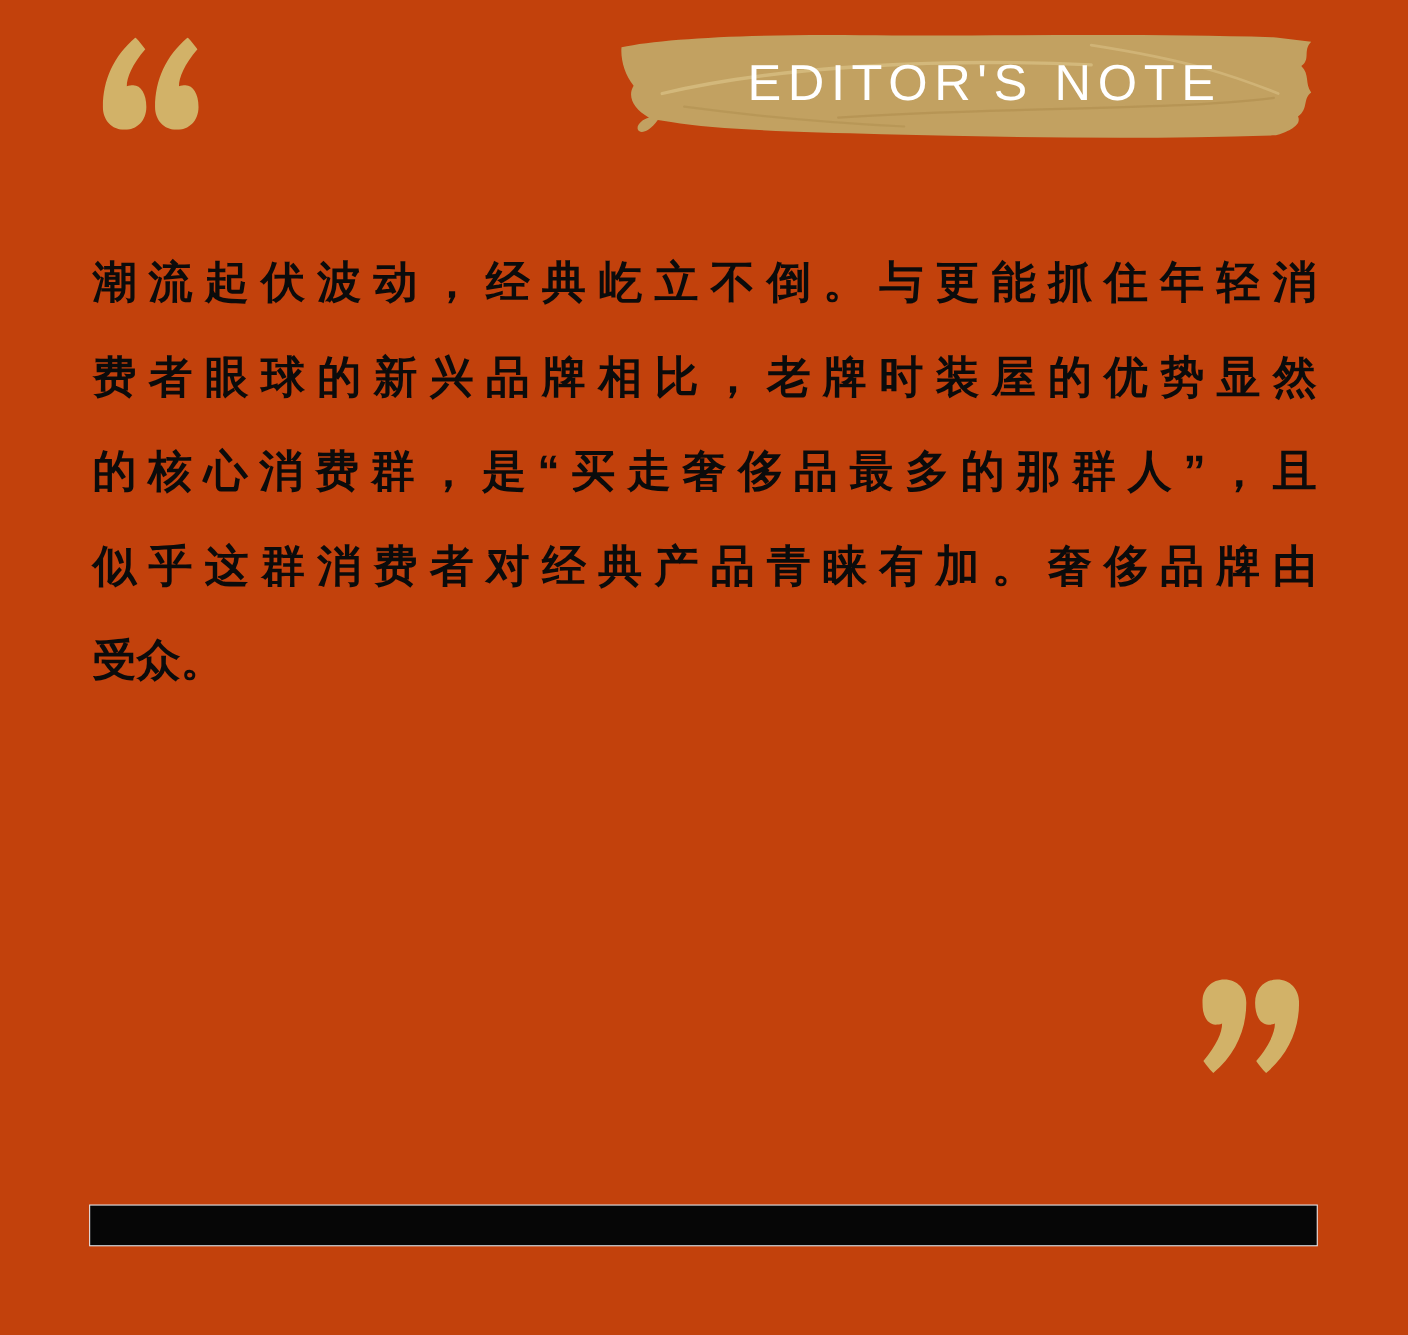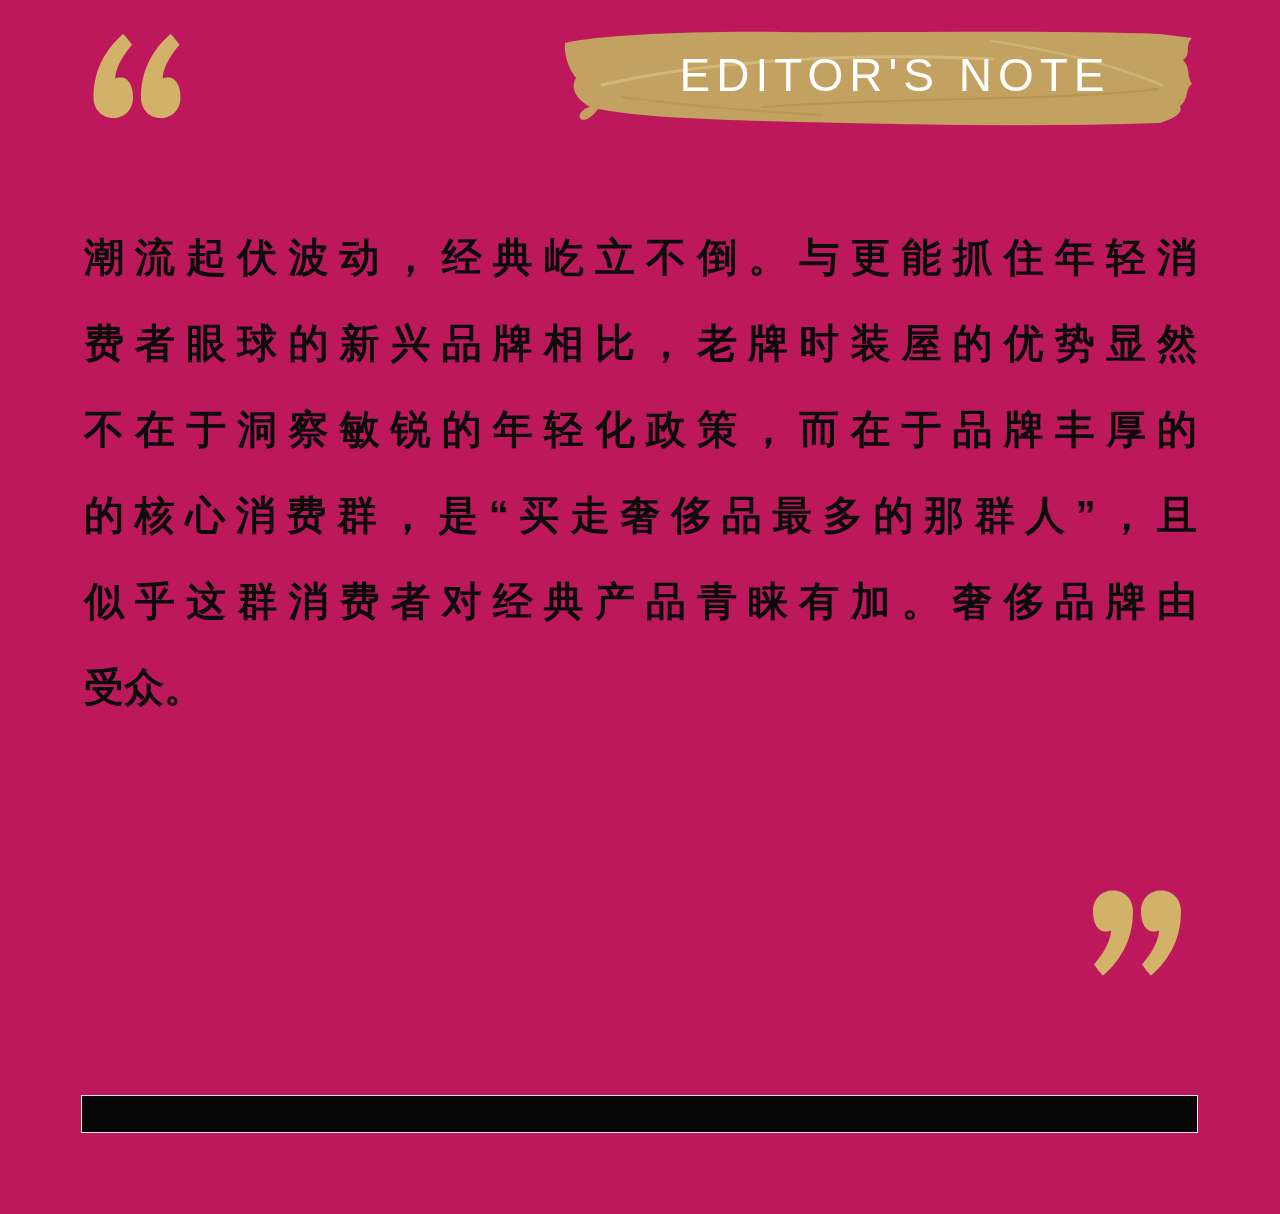--- a/index.html
+++ b/index.html
@@ -1,21 +1,21 @@
 <!DOCTYPE html>
 <html><head>
 <meta charset="utf-8">
 <style>
   * { margin: 0; padding: 0; box-sizing: border-box; }
   html, body { background: #ffffff; }
   .page {
     position: relative;
     width: 1280px;
     height: 1214px;
-    background: #be185d;
+    background: #c2410c;
     overflow: hidden;
     font-family: "Liberation Sans", "DejaVu Sans", sans-serif;
   }
 
   
   .quote-mark { position: absolute; }
   .quote-open  { left: 93px;  top: 34px;  width: 88px; height: 84px; }
   .quote-close { left: 1093px; top: 890px; width: 88px; height: 86px; }
   .quote-mark svg { width: 100%; height: 100%; display: block; }
 
@@ -116,21 +116,20 @@
         <path d="M200 80 C340 70 500 74 596 62" stroke="#ab8a49" stroke-width="2" opacity="0.5"></path>
         <path d="M60 70 C120 78 180 84 260 88" stroke="#ab8a49" stroke-width="2" opacity="0.4"></path>
       </g>
     </svg>
     <div class="banner-label">EDITOR'S NOTE</div>
   </div>
 
   <div class="note-body">
     <div class="note-line">潮流起伏波动，经典屹立不倒。与更能抓住年轻消</div>
     <div class="note-line">费者眼球的新兴品牌相比，老牌时装屋的优势显然</div>
-    <div class="note-line">不在于洞察敏锐的年轻化政策，而在于品牌丰厚的</div>
     <div class="note-line">的核心消费群，是“买走奢侈品最多的那群人”，且</div>
     <div class="note-line">似乎这群消费者对经典产品青睐有加。奢侈品牌由</div>
     <div class="note-line">受众。</div>
   </div>
 
   <div class="quote-mark quote-close">
     <svg viewBox="0 0 88 85" aria-hidden="true">
       <g fill="#d2b268">
         <use href="#comma" transform="translate(0 0)"></use>
         <use href="#comma" transform="translate(48 0)"></use>

